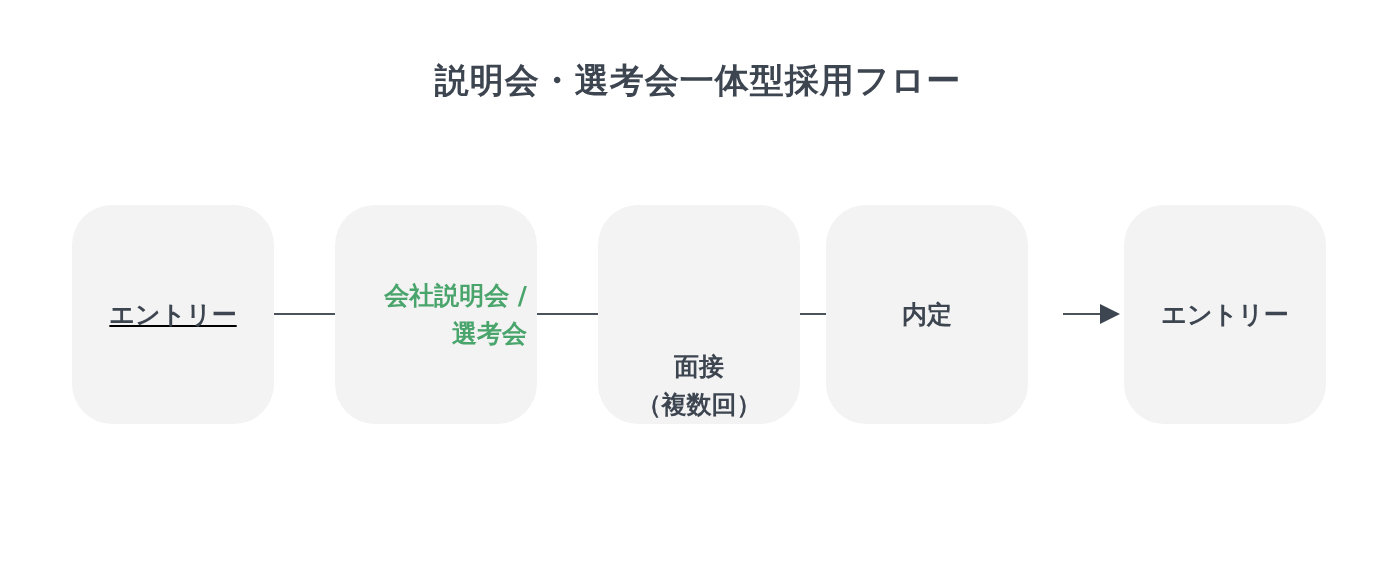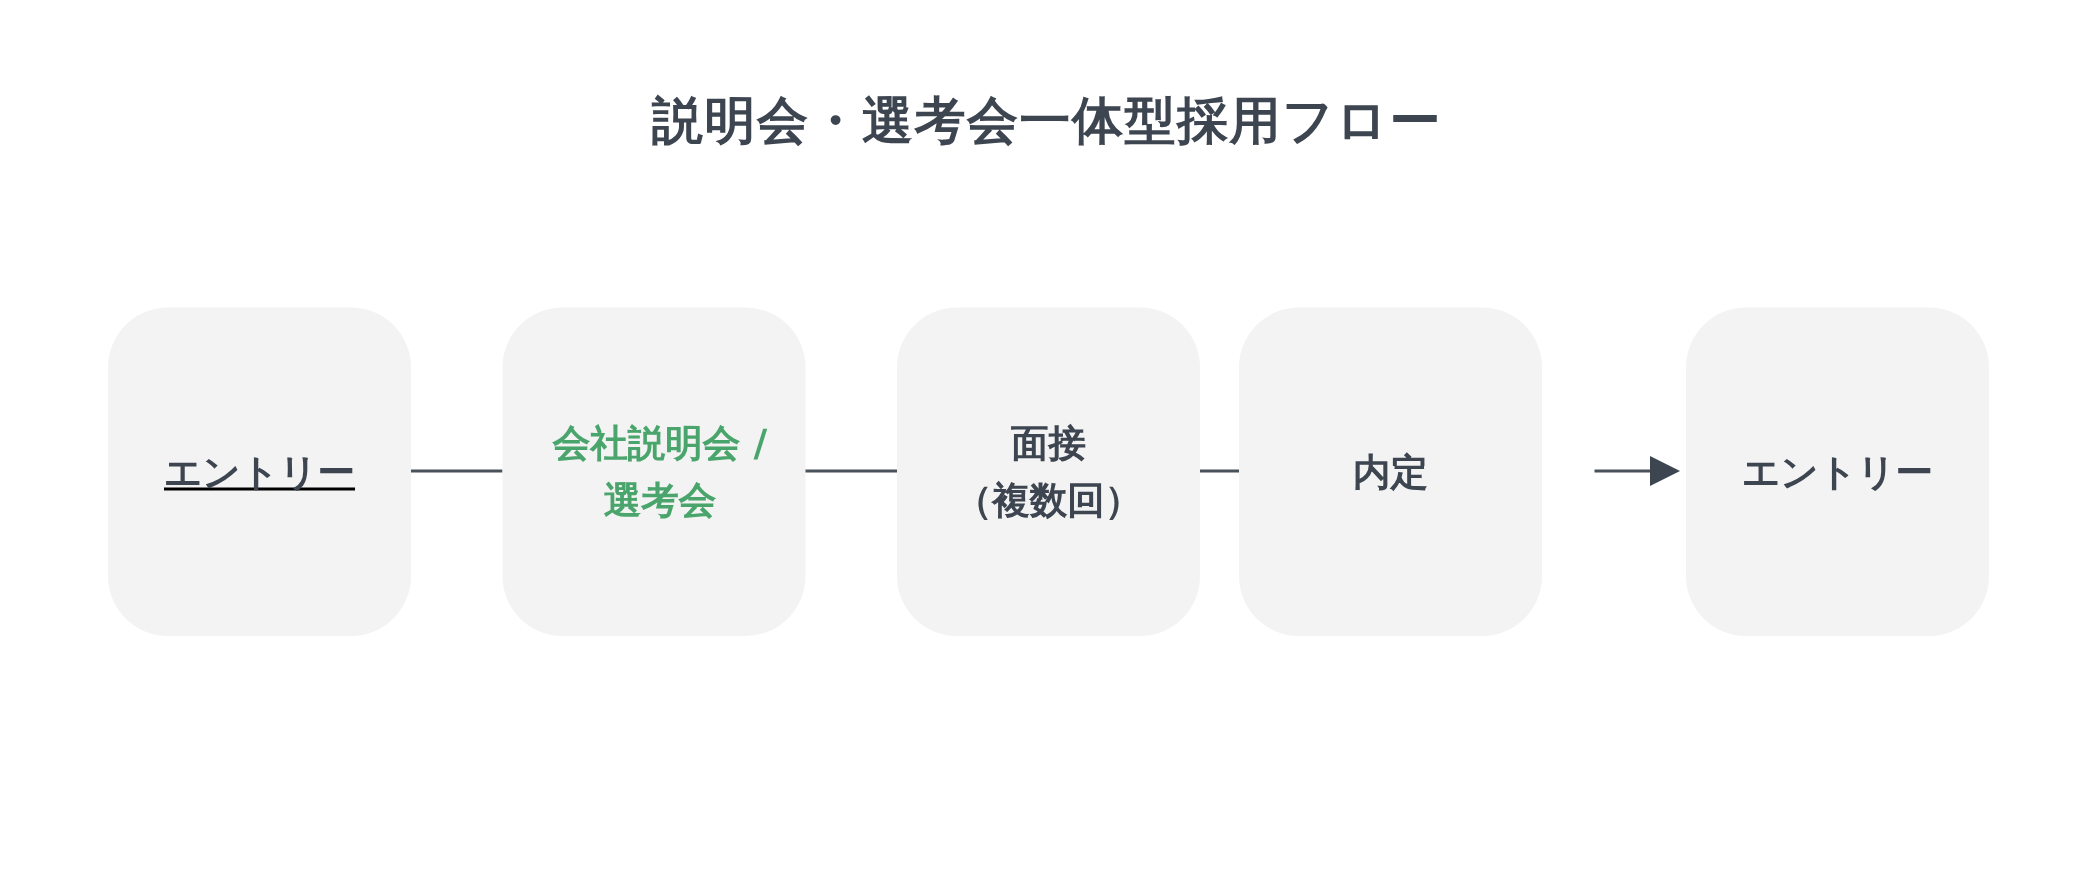--- a/index.html
+++ b/index.html
@@ -4,21 +4,21 @@
 <style>
   html, body { margin: 0; padding: 0; background: #ffffff; }
   body { width: 1396px; height: 588px; position: relative; overflow: hidden;
          font-family: "DejaVu Sans", "Liberation Sans", sans-serif; }
   .title { position: absolute; left: 0; top: 58px; width: 1396px; text-align: center;
            font-size: 34px; font-weight: bold; color: #3d4550; letter-spacing: 1px; }
   .box { position: absolute; top: 205px; width: 202px; height: 219px; background: #f3f3f3;
          border-radius: 40px; display: flex; align-items: center; justify-content: center;
          text-align: center; box-sizing: border-box; }
   .box-label { font-size: 25px; font-weight: bold; color: #3d4550; line-height: 38px; white-space: pre-line; }
-  .box-label.highlight { color: #4aa56c; text-align: center; padding-left: 18px; padding-right: 10px; width: 100%; box-sizing: border-box; }
+  .box-label.highlight { color: #4aa56c; text-align: right; padding-left: 18px; padding-right: 10px; width: 100%; box-sizing: border-box; }
   .connector { position: absolute; top: 313px; height: 2px; background: #4a525c; }
   .arrowhead { position: absolute; top: 304px; width: 0; height: 0;
                border-top: 10px solid transparent; border-bottom: 10px solid transparent;
                border-left: 20px solid #3d4550; }
 </style>
 </head>
 <body>
 
 <div>
   <div class="title">説明会・選考会一体型採用フロー</div>
@@ -29,21 +29,21 @@
 
   <div class="connector" style="left:274px; width:61px;"></div>
 
   <div class="box" style="left:335px;">
     <div class="box-label highlight">会社説明会 /
 選考会</div>
   </div>
 
   <div class="connector" style="left:537px; width:61px;"></div>
 
-  <div class="box" style="left:598px;">
+  <div class="box" style="left:598px;align-items:flex-end;">
     <div class="box-label">面接
 （複数回）</div>
   </div>
 
   <div class="connector" style="left:800px; width:61px;"></div>
 
   <div class="box" style="left:826px;">
     <div class="box-label">内定</div>
   </div>
 

